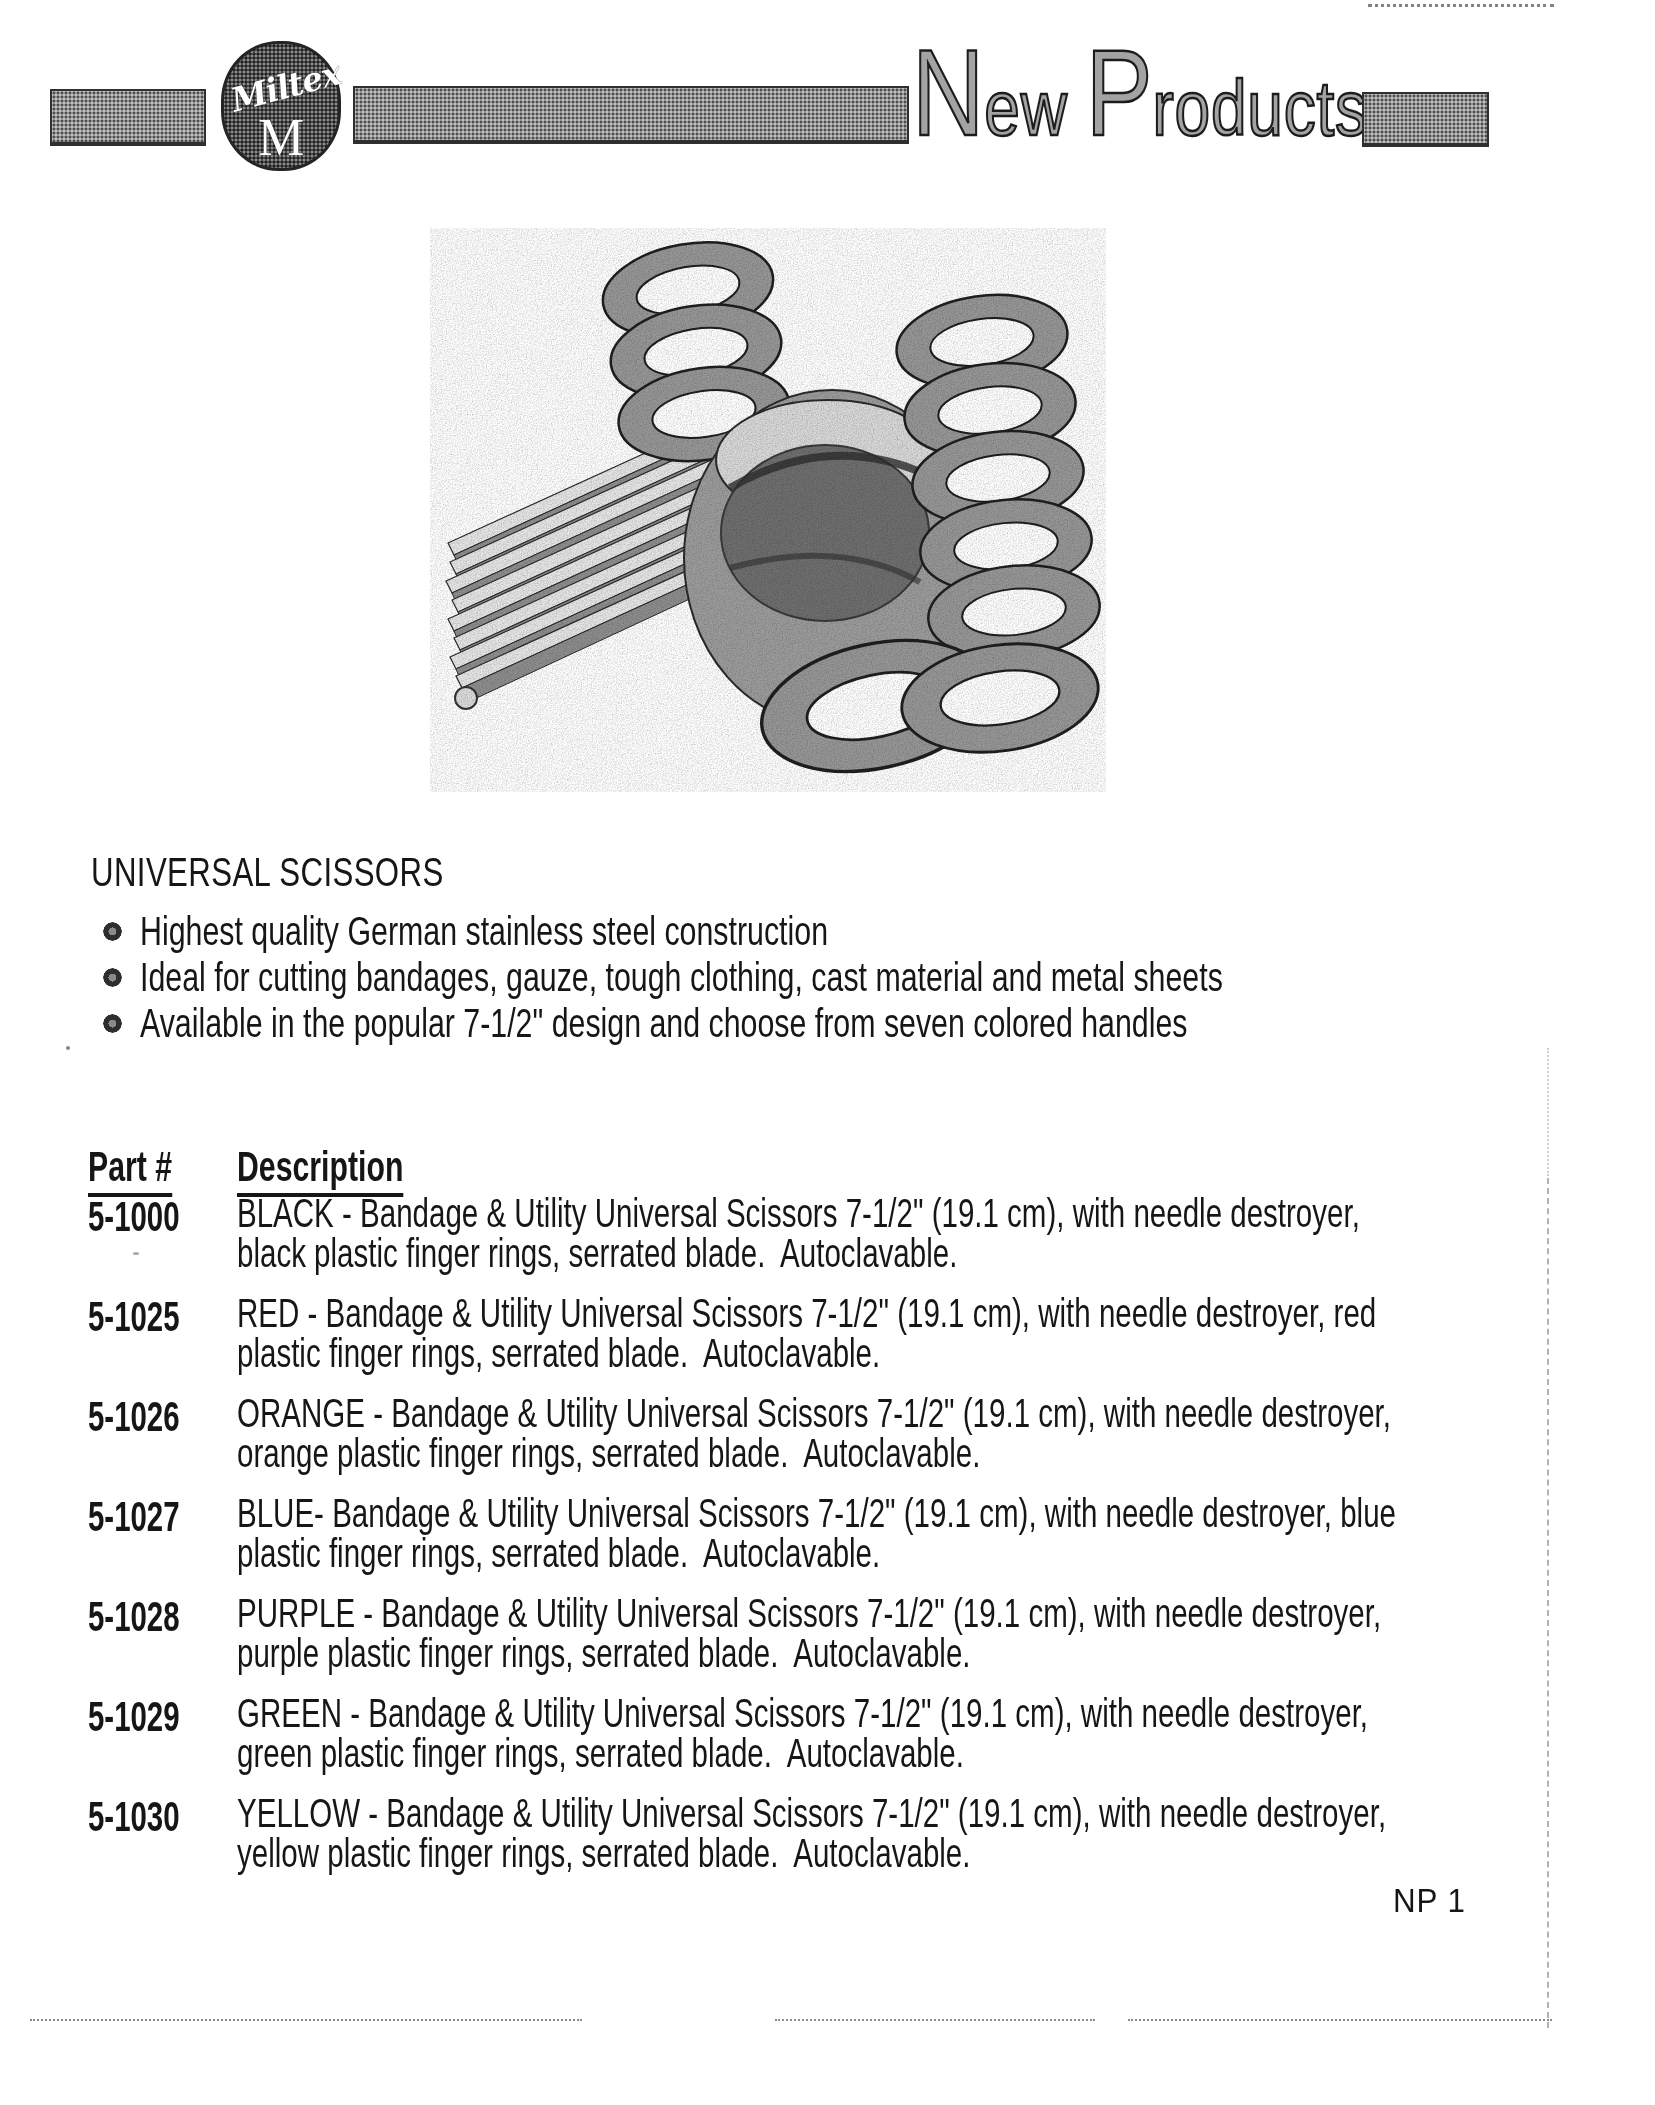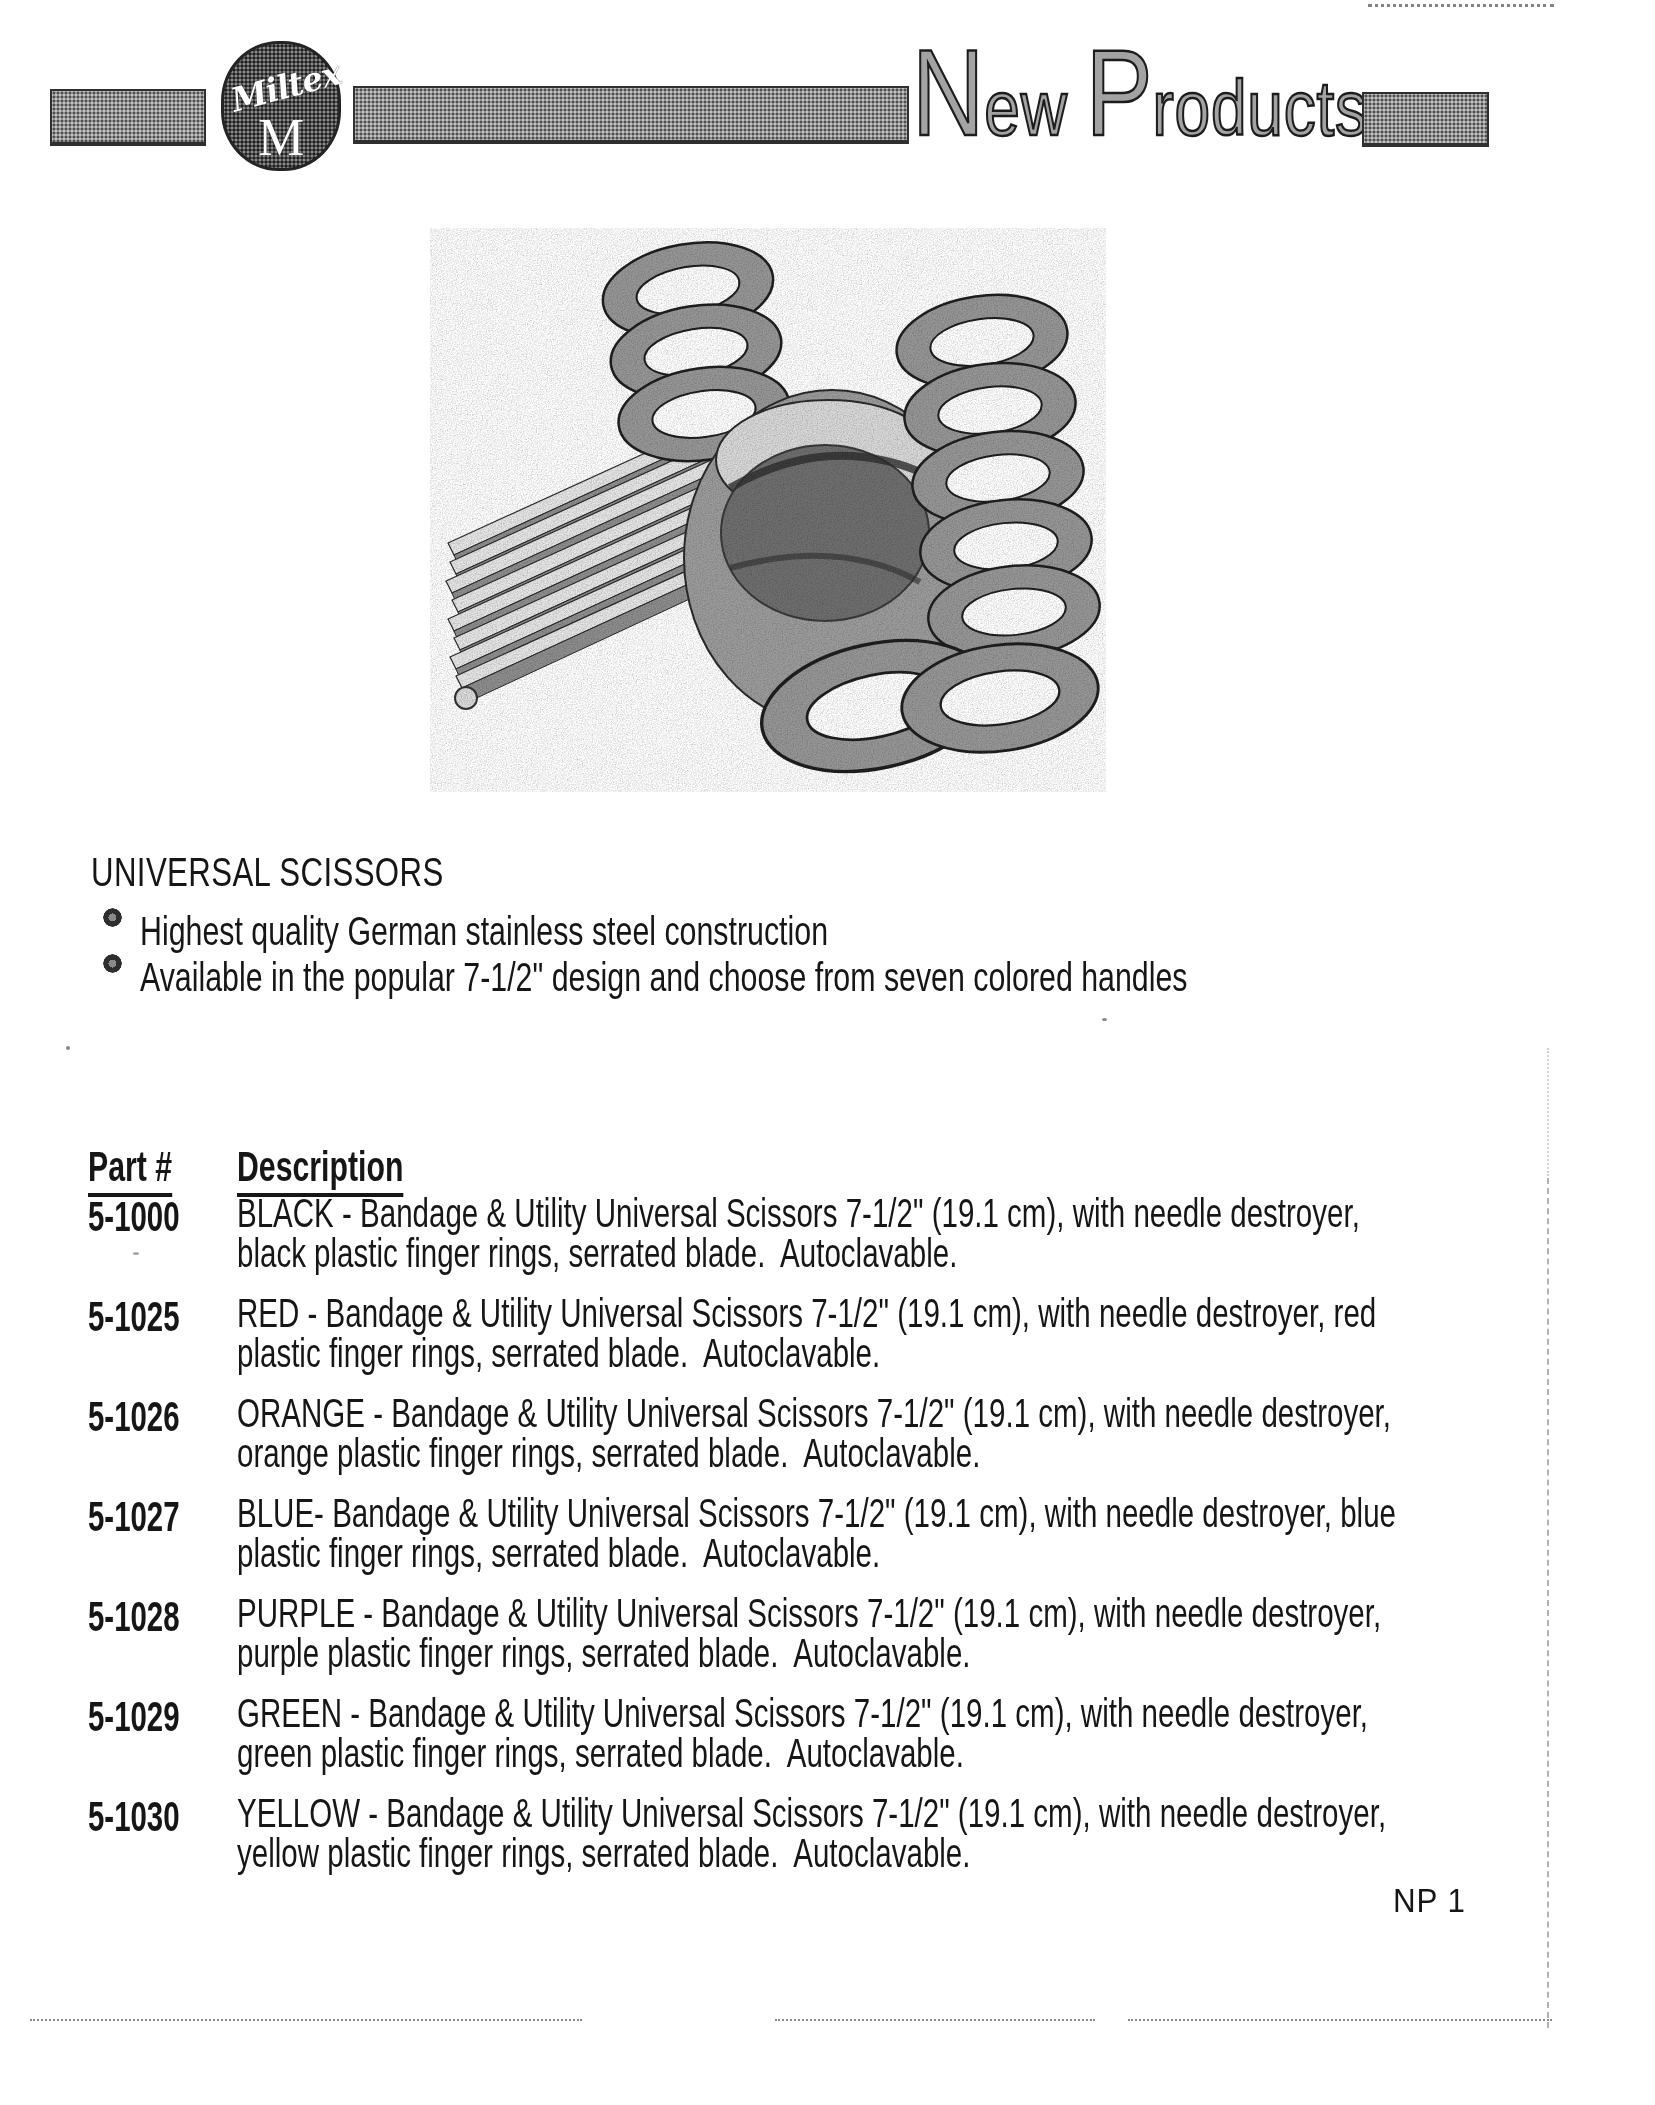--- a/index.html
+++ b/index.html
@@ -50,21 +50,21 @@
   #dots-top-right{position:absolute;left:1368px;top:4px;width:186px;height:0;
     border-top:3px dotted #5a5a5a;opacity:.75;}
   
   #photo{position:absolute;left:430px;top:228px;width:676px;height:564px;}
   
   #heading{
     position:absolute;left:91px;top:851px;font-size:40px;line-height:42px;
     letter-spacing:.5px;transform:scaleX(0.78);transform-origin:0 0;white-space:pre;
   }
   #features{position:absolute;left:103px;top:908px;list-style:none;margin:0;padding:0;}
-  #features li{display:flex;align-items:flex-start;height:46px;white-space:pre;}
+  #features li{display:flex;align-items:center;height:46px;white-space:pre;}
   .bullet{
     flex:0 0 auto;width:19px;height:19px;margin-right:18px;border-radius:50%;
     background:radial-gradient(circle at 50% 50%, #8a8a8a 0 4px, #2e2e2e 4px 9px, transparent 9.5px);
   }
   .feature-text{
     font-size:41px;transform:scaleX(0.74);transform-origin:0 50%;white-space:pre;
   }
   
   .col-head{
     position:absolute;top:1143px;font-size:42px;font-weight:bold;
@@ -166,20 +166,24 @@
 
   <div id="heading">UNIVERSAL SCISSORS</div>
 
   <ul id="features">
     <li>
       <span class="bullet"></span>
       <span class="feature-text">Highest quality German stainless steel construction</span>
     </li>
     <li>
       <span class="bullet"></span>
+      <span class="feature-text">Ideal for cutting bandages, gauze, tough clothing, cast material and metal sheets</span>
+    </li>
+    <li>
+      <span class="bullet"></span>
       <span class="feature-text">Available in the popular 7-1/2" design and choose from seven colored handles</span>
     </li>
   </ul>
 
   <div id="col-part" class="col-head"><span class="ul">Part #</span></div>
   <div id="col-desc" class="col-head"><span class="ul">Description</span></div>
 
   <div class="row" style="top:1193px">
     <span class="part-num">5-1000</span>
     <div class="desc">

